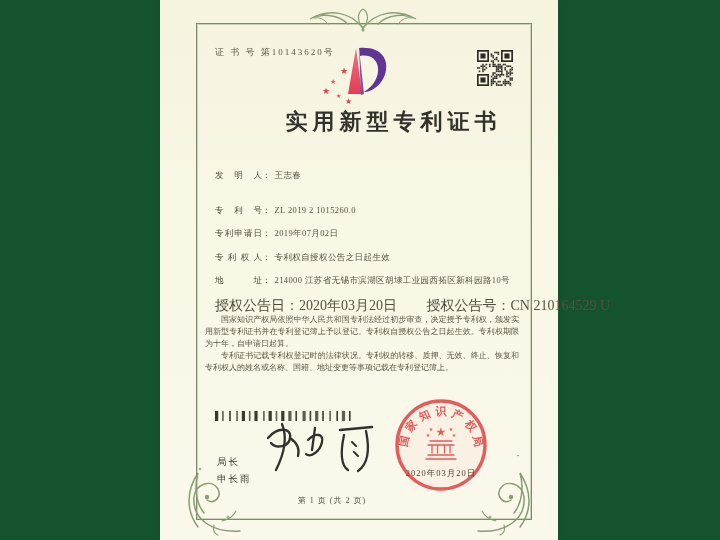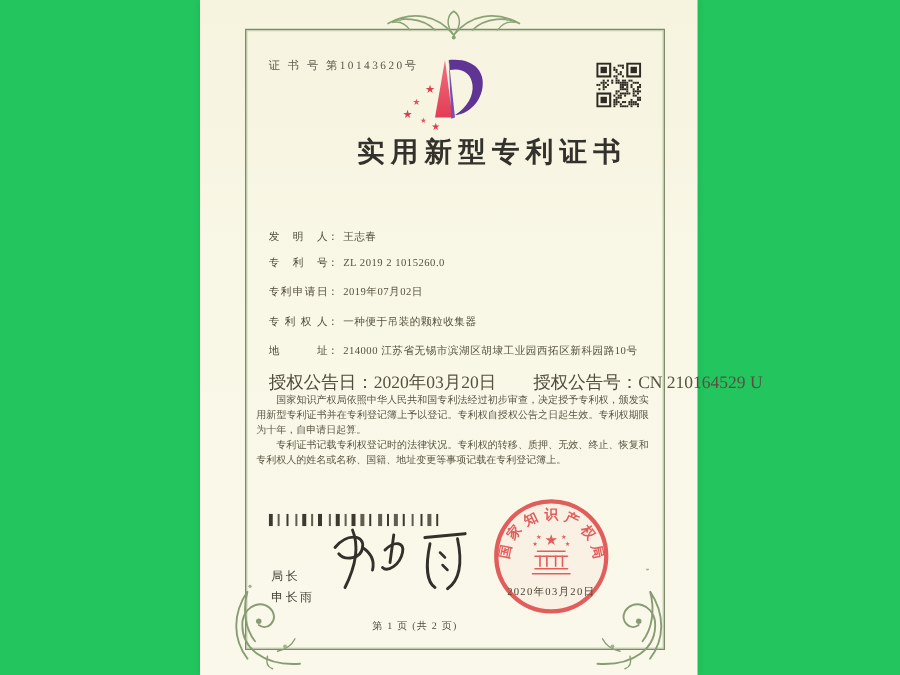--- a/index.html
+++ b/index.html
@@ -1,17 +1,17 @@
 <!DOCTYPE html>
 <html><head>
 <meta charset="utf-8">
 <style>
   html,body{margin:0;padding:0;background:#fdfdfb;}
   #stage{position:relative;width:720px;height:540px;overflow:hidden;
-         font-family:"Liberation Serif","DejaVu Serif",serif;background:#22c55e;}
+         font-family:"Liberation Serif","DejaVu Serif",serif;background:#14532d;}
   
   .paper{position:absolute;left:160px;top:0;width:398px;height:540px;
          background:linear-gradient(180deg,#f6f4df 0%,#f9f7e6 45%,#faf8ea 100%);
          box-shadow:0 0 6px rgba(0,0,0,0.08);}
   .frame{position:absolute;left:36px;top:23px;width:334px;height:495px;
          border:1.5px solid #7d8c68;box-shadow:inset 0 0 0 1px rgba(168,182,150,.55);}
   .certno{position:absolute;left:55px;top:46px;font-size:9px;letter-spacing:2px;color:#5c574a;}
   .logo{position:absolute;left:152px;top:42px;width:86px;height:68px;}
   .qr{position:absolute;left:317px;top:50px;width:36px;height:36px;}
   .title{position:absolute;left:36px;top:107px;width:334px;text-align:center;
@@ -220,31 +220,31 @@
         <rect x="0.85" y="0.85" width="10.3" height="10.3" fill="none" stroke="#2e2b25" stroke-width="1.7"></rect>
         <rect x="3.428" y="3.428" width="5.1" height="5.1"></rect>
         <rect x="24.846" y="0.85" width="10.3" height="10.3" fill="none" stroke="#2e2b25" stroke-width="1.7"></rect>
         <rect x="27.424" y="3.428" width="5.1" height="5.1"></rect>
         <rect x="0.85" y="24.846" width="10.3" height="10.3" fill="none" stroke="#2e2b25" stroke-width="1.7"></rect>
         <rect x="3.428" y="27.424" width="5.1" height="5.1"></rect>
       </svg>
 
     <div class="title">实用新型专利证书</div>
 
-    <div class="frow" style="top:184px">
+    <div class="frow" style="top:170px">
       <span class="lbl">发明人</span><span class="col">：</span><span class="val">王志春</span>
     </div>
     <div class="frow" style="top:205px">
       <span class="lbl">专利号</span><span class="col">：</span><span class="val">ZL 2019 2 1015260.0</span>
     </div>
     <div class="frow" style="top:228px">
       <span class="lbl">专利申请日</span><span class="col">：</span><span class="val">2019年07月02日</span>
     </div>
     <div class="frow" style="top:252px">
-      <span class="lbl">专利权人</span><span class="col">：</span><span class="val">一种便于吊装的颗粒收集器</span>
+      <span class="lbl">专利权人</span><span class="col">：</span><span class="val">专利权自授权公告之日起生效</span>
     </div>
     <div class="frow wrap" style="top:275px">
       <span class="lbl">地址</span><span class="col">：</span><span class="val">214000 江苏省无锡市滨湖区胡埭工业园西拓区新科园路10号</span>
     </div>
     <div class="grantrow">
       <span><span class="lbl2">授权公告日</span></span><span class="col">：</span><span class="val">2020年03月20日</span>
       <span class="g2"><span class="lbl2">授权公告号</span></span><span class="col">：</span><span class="val">CN 210164529 U</span>
     </div>
 
     <div class="paras">

